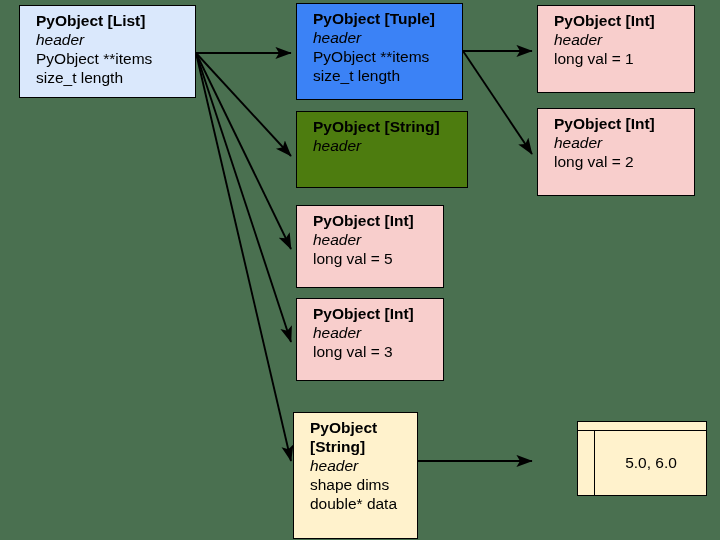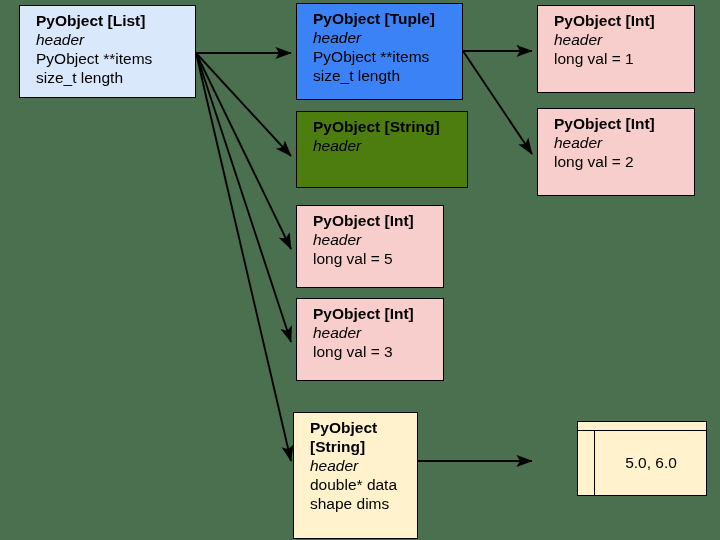--- a/index.html
+++ b/index.html
@@ -143,22 +143,22 @@
   <div class="node" style="left:296px; top:298px; width:148px; height:83px; background:#f8cecc;">
     <span class="ln title">PyObject [Int]</span>
     <span class="ln em">header</span>
     <span class="ln">long val = 3</span>
   </div>
 
   <div class="node" style="left:293px; top:412px; width:125px; height:127px; background:#fff2cc;">
     <span class="ln title">PyObject</span>
     <span class="ln title">[String]</span>
     <span class="ln em">header</span>
+    <span class="ln">shape dims</span>
     <span class="ln">double* data</span>
-    <span class="ln">shape dims</span>
   </div>
 
   <div class="buffer" style="left:537px; top:421px; width:130px; height:75px;margin-left:40px;">
     <div class="bufhead"></div>
     <div class="bufcol"></div>
     <div class="bufval">5.0, 6.0</div>
   </div>
 
 </div>
 

